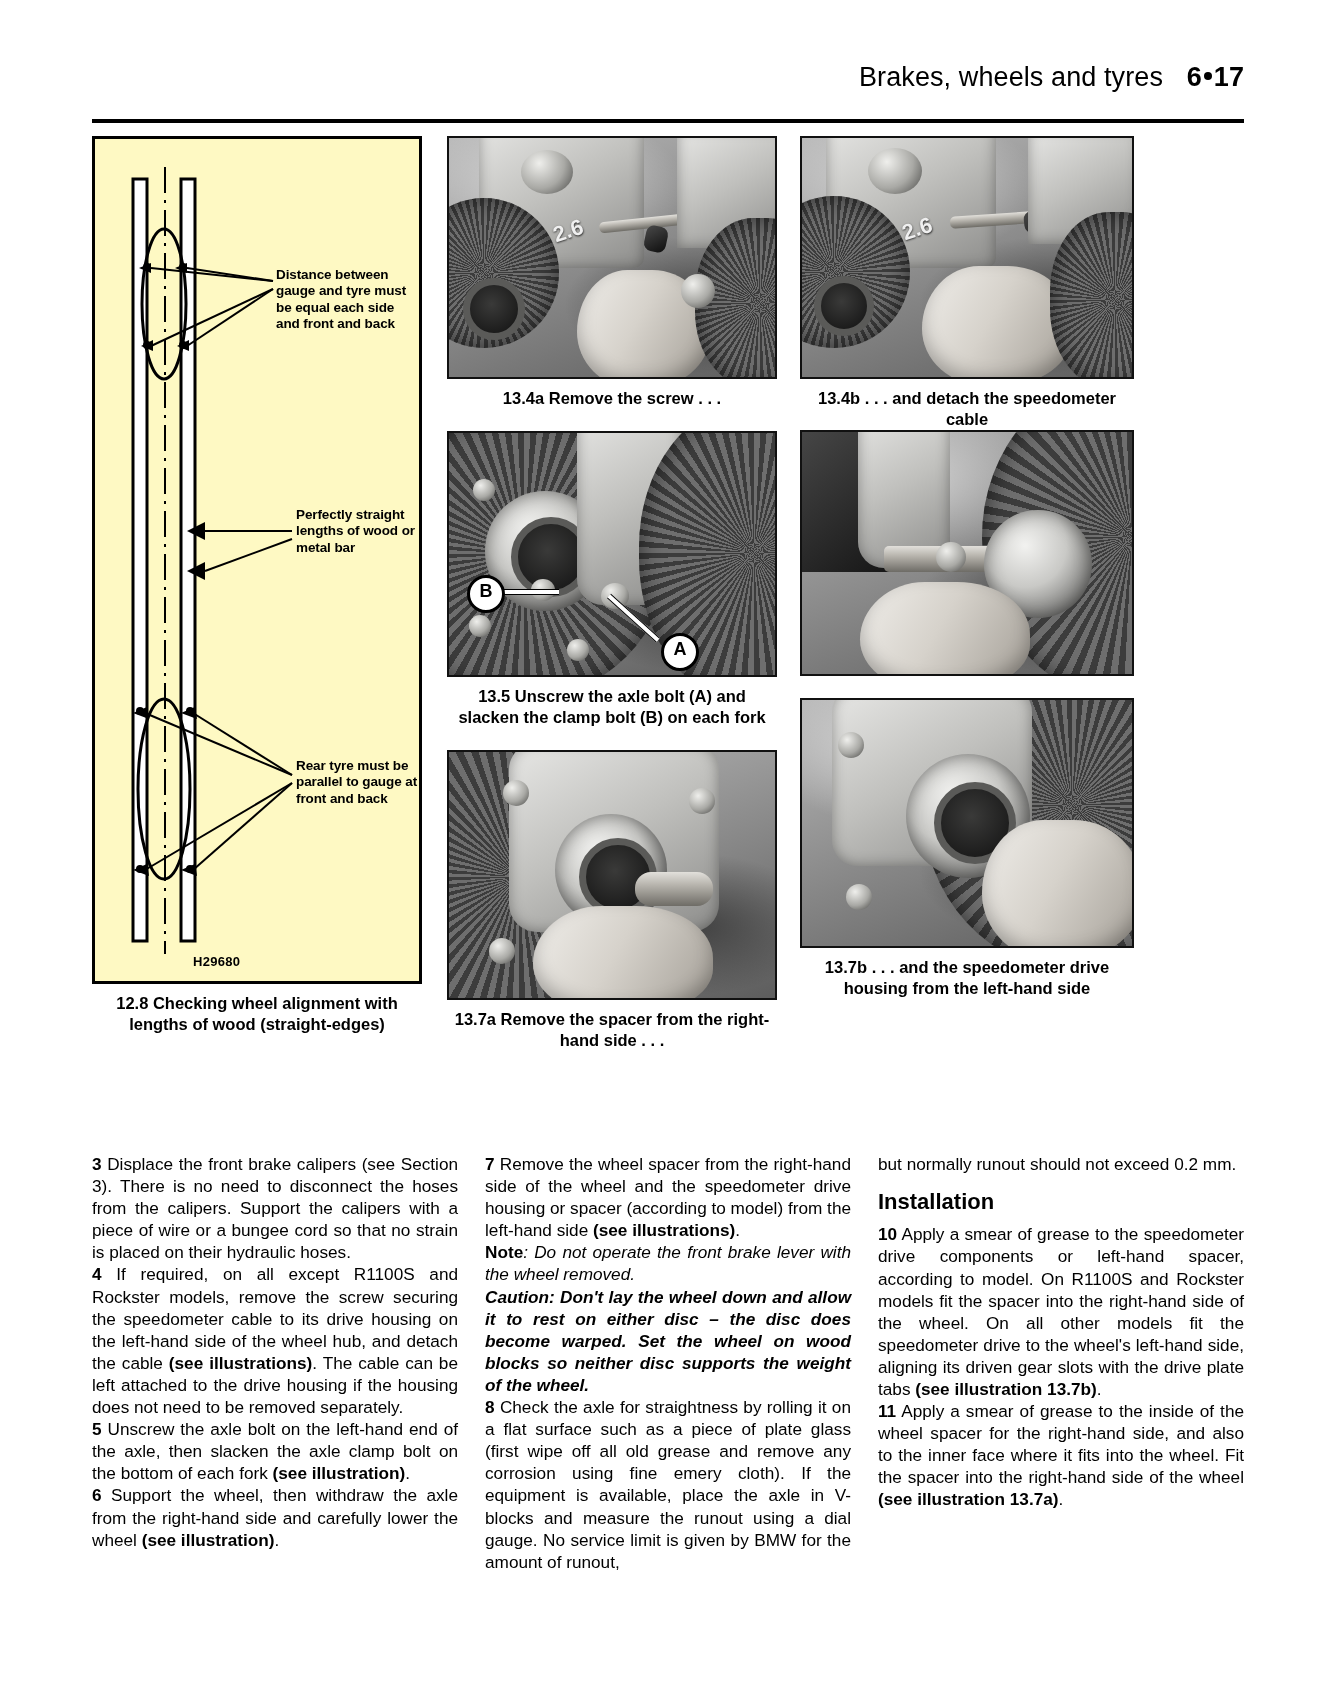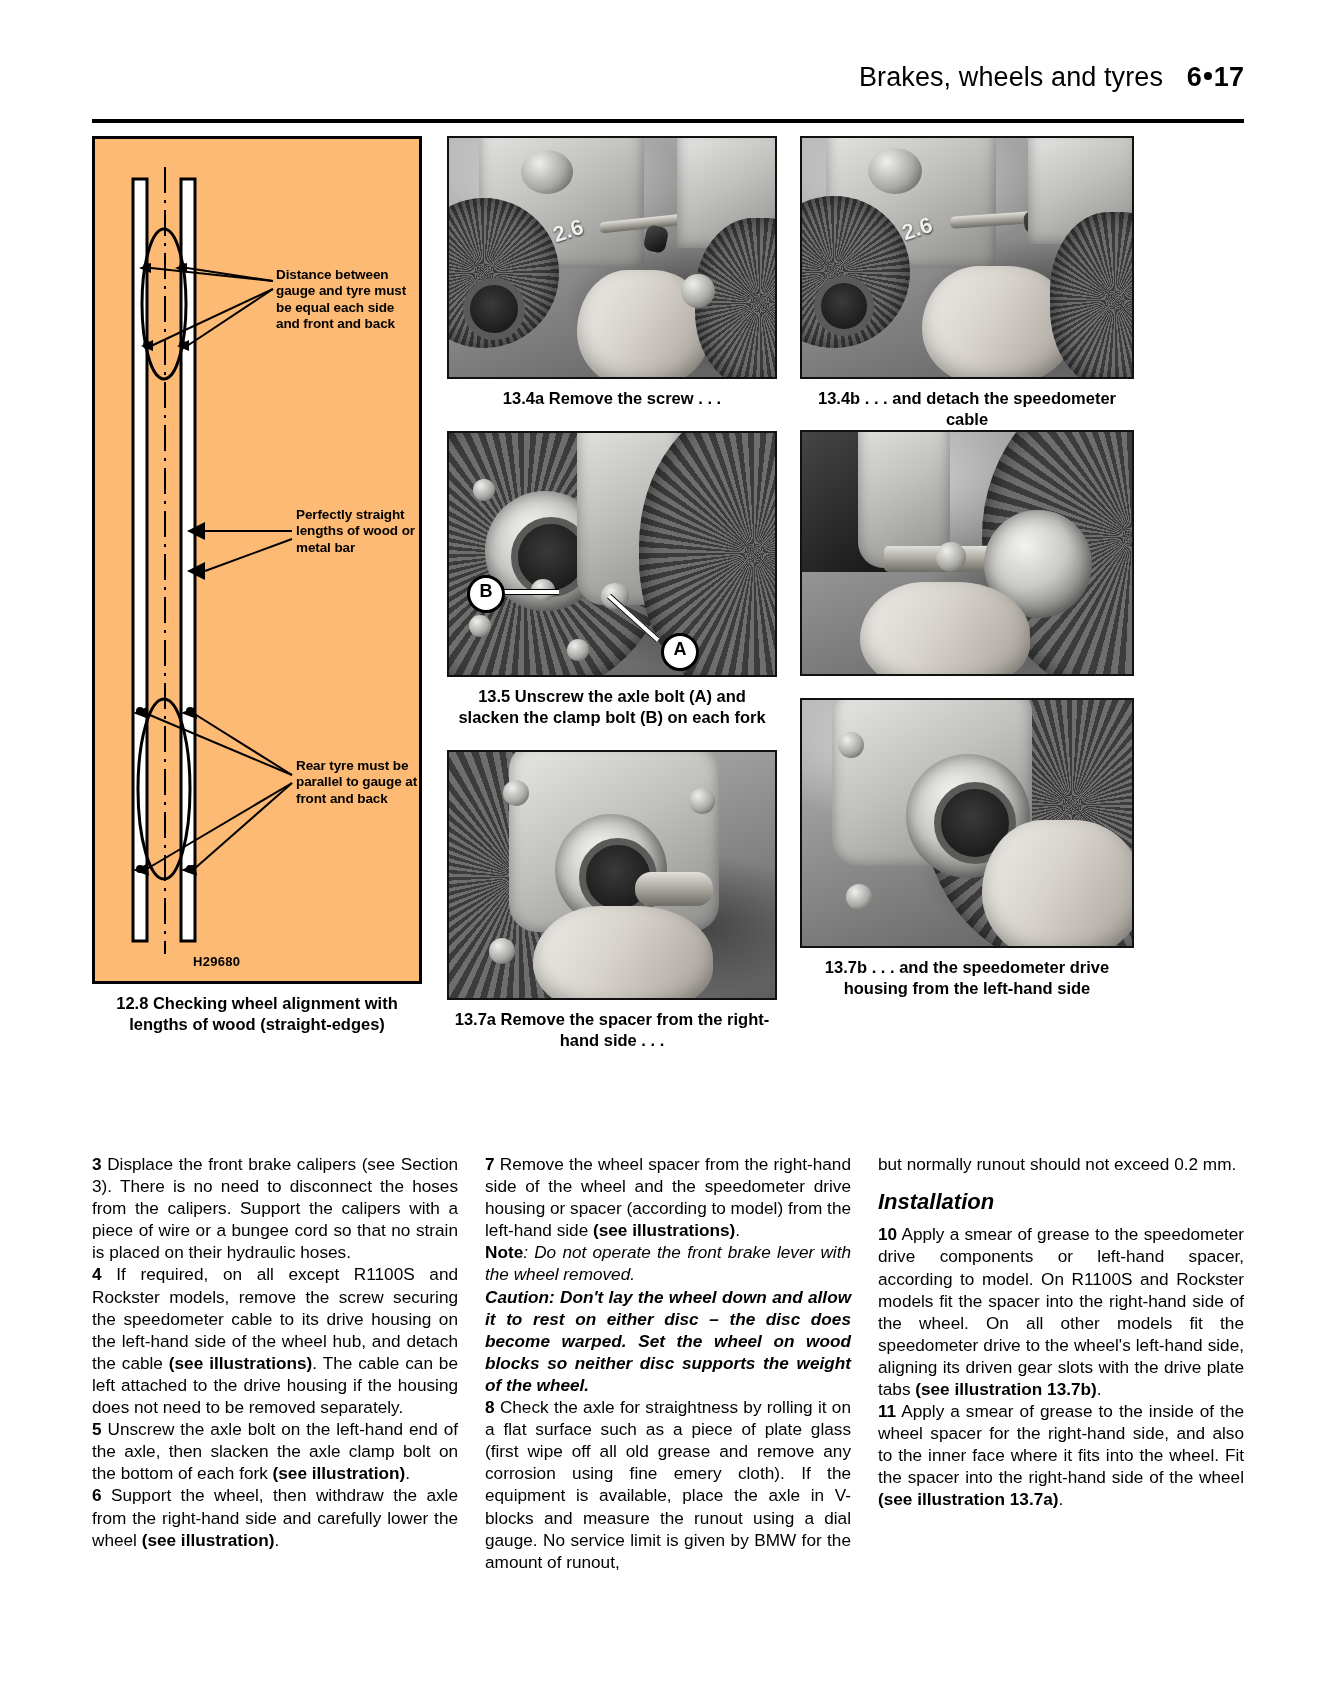--- a/index.html
+++ b/index.html
@@ -63,21 +63,21 @@
     margin: 9px 2px 0 2px;
   }
 
   
   .linedraw {
     position: relative;
     width: 330px;
     height: 848px;
     border: 3px solid #000;
     box-sizing: border-box;
-    background: #fdba74;
+    background: #fef9c3;
   }
   .ld-code {
     position: absolute;
     left: 98px;
     bottom: 12px;
     font-size: 13px;
     font-weight: 700;
     letter-spacing: 0.3px;
   }
   .ld-label {
@@ -207,21 +207,20 @@
     hyphens: none;
   }
   .col p { margin: 0; }
   .num { font-weight: 700; }
   .b { font-weight: 700; }
   .i { font-style: italic; }
   .bi { font-weight: 700; font-style: italic; }
   .sec-head {
     font-size: 22px;
     font-weight: 700;
-    font-style: italic;
     margin: 13px 0 7px 0;
   }
 </style>
 </head>
 <body>
 
 <div class="page">
 
   <div class="header">
     <span class="hdr-title">Brakes, wheels and tyres</span>

